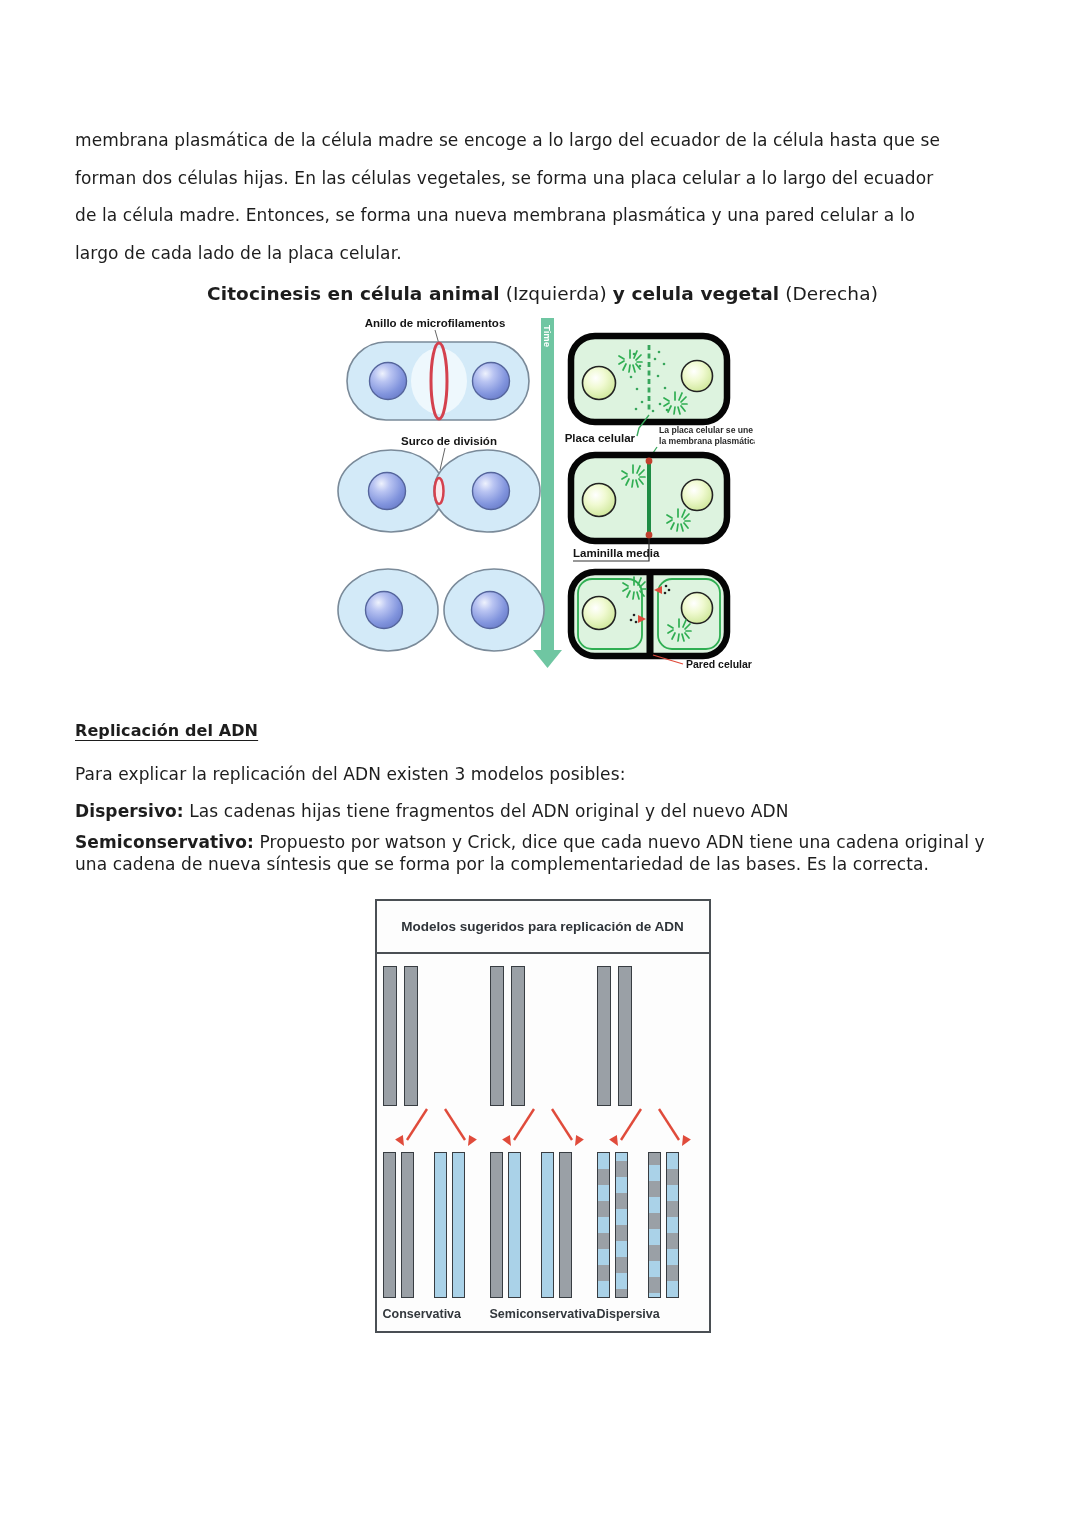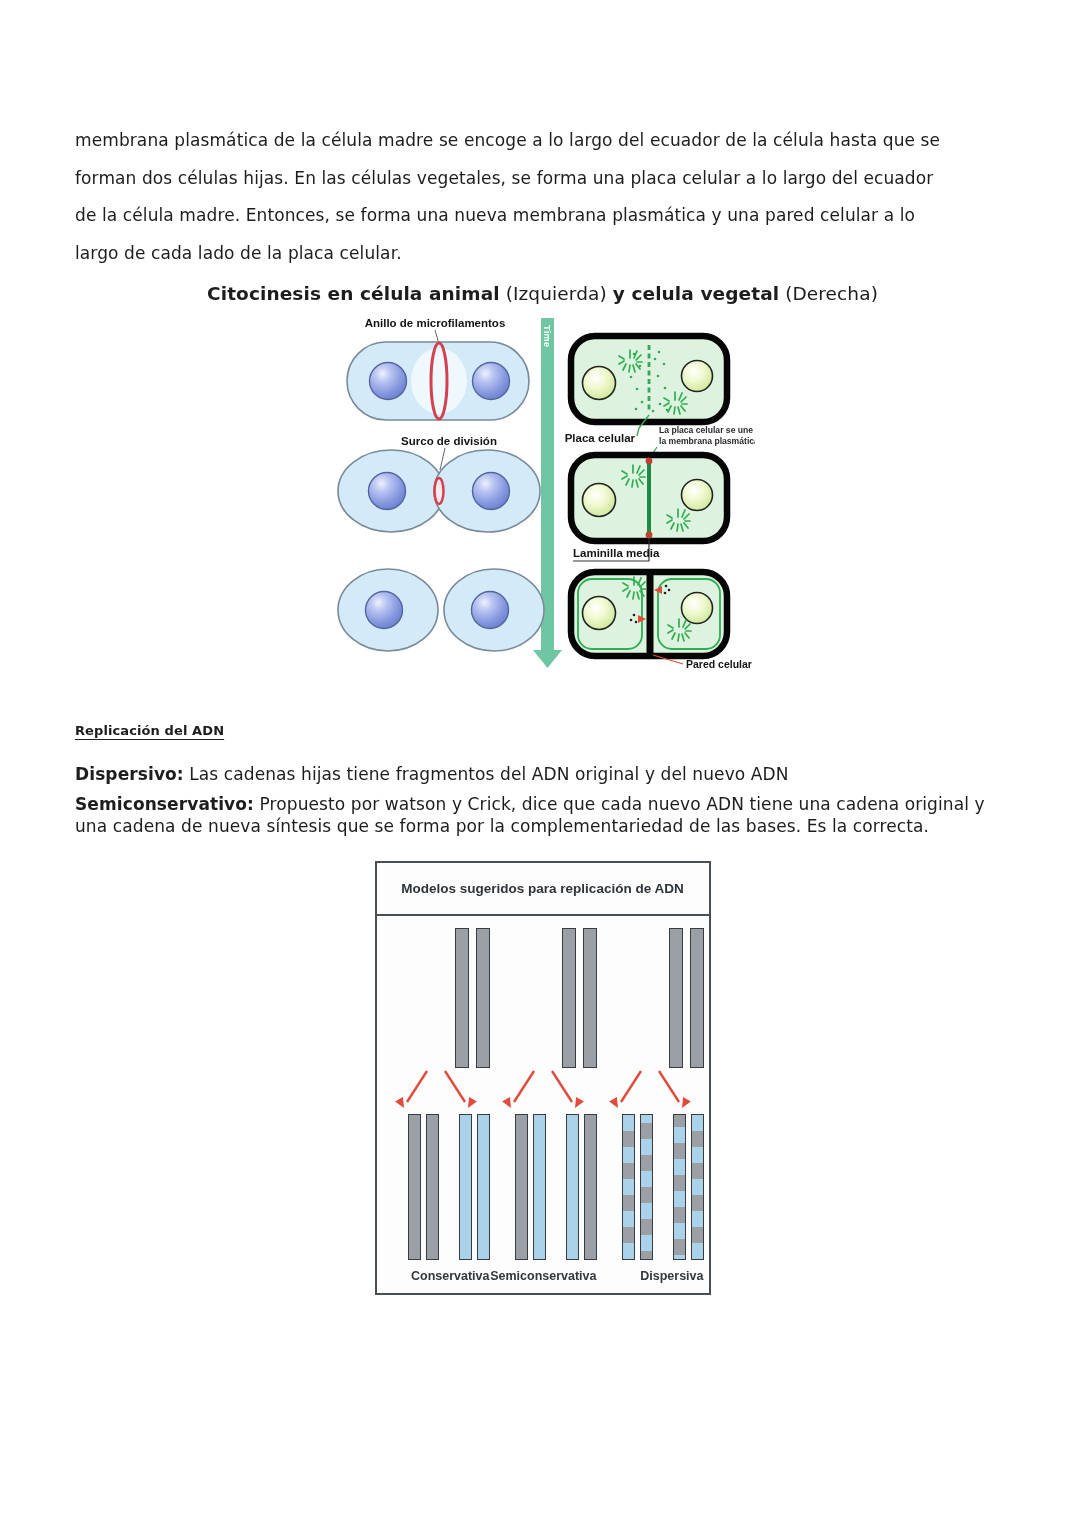--- a/index.html
+++ b/index.html
@@ -19,21 +19,21 @@
   .fig1-title {
     text-align:center;
     margin-top:11px;
     font-size:18.5px;
     letter-spacing:0.1px;
   }
   .fig1-title .b { font-weight:bold; }
   .fig1-wrap { width:424px; margin:10px auto 0; }
   .dna-section { margin-top:34px; }
   .dna-heading {
-    font-size:13px; font-weight:bold;
+    font-size:16px; font-weight:bold;
     text-decoration:underline;
     text-underline-offset:4px;
     margin-bottom:6px;
   }
   .model-name { font-weight:bold; }
   .wrapline { line-height:22px; }
 
   
   .dna-box {
     width:336px; margin:24px auto 0;
@@ -43,21 +43,21 @@
     border-bottom:2px solid #4a4f54;
     text-align:center;
     font-family:"Liberation Sans", sans-serif;
     font-weight:bold; font-size:13.5px; color:#2f3439;
     padding:18px 4px;
   }
   .dna-content {
     display:flex; justify-content:space-between;
     padding:12px 6px 10px;
   }
-  .dna-group { display:flex; flex-direction:column; align-items:flex-end; width:107px; }
+  .dna-group { display:flex; flex-direction:column; align-items:flex-start; width:107px; }
   .parent-pair { display:flex; gap:7px; }
   .bar {
     width:14px; height:140px;
     border:1.6px solid #383d42;
   }
   .b-bottom { width:13px; height:146px; }
   .gray { background:#9aa0a6; }
   .blue { background:#aad2e8; }
   .stripeA { background:repeating-linear-gradient(180deg,#aad2e8 0 16px,#9aa0a6 16px 32px); }
   .stripeB { background:repeating-linear-gradient(180deg,#aad2e8 0 8px,#9aa0a6 8px 24px,#aad2e8 24px 32px); }
@@ -220,20 +220,21 @@
         </g>
       </g>
 
       <line x1="322" y1="341" x2="352" y2="350" stroke="#e04b3b" stroke-width="1.3"></line>
       <text x="355" y="354" text-anchor="start" font-size="10.5" font-weight="bold" fill="#141414">Pared celular</text>
     </svg>
   </div>
 
   <div class="dna-section hand">
     <div class="dna-heading">Replicación del ADN</div>
+    <div class="line">Para explicar la replicación del ADN existen 3 modelos posibles:</div>
     <div class="line">
       <span class="model-name">Dispersivo:</span><span> Las cadenas hijas tiene fragmentos del ADN original y del nuevo ADN</span>
     </div>
     <div class="wrapline">
       <span class="model-name">Semiconservativo:</span><span> Propuesto por watson y Crick, dice que cada nuevo ADN tiene una cadena original y una cadena de nueva síntesis que se forma por la complementariedad de las bases. Es la correcta.</span>
     </div>
   </div>
 
   <div class="dna-box">
     <div class="dna-title">Modelos sugeridos para replicación de ADN</div>

